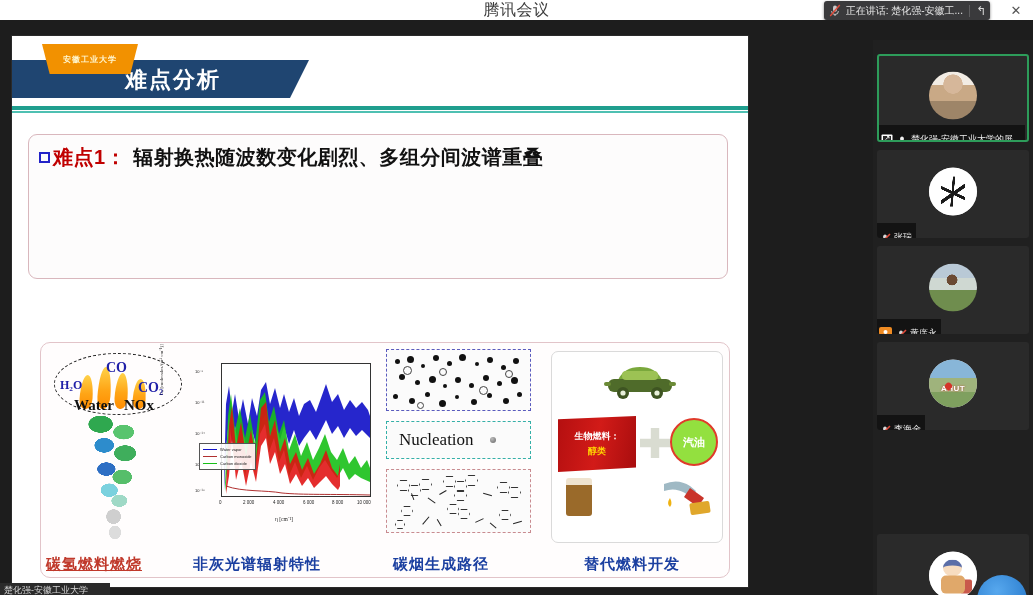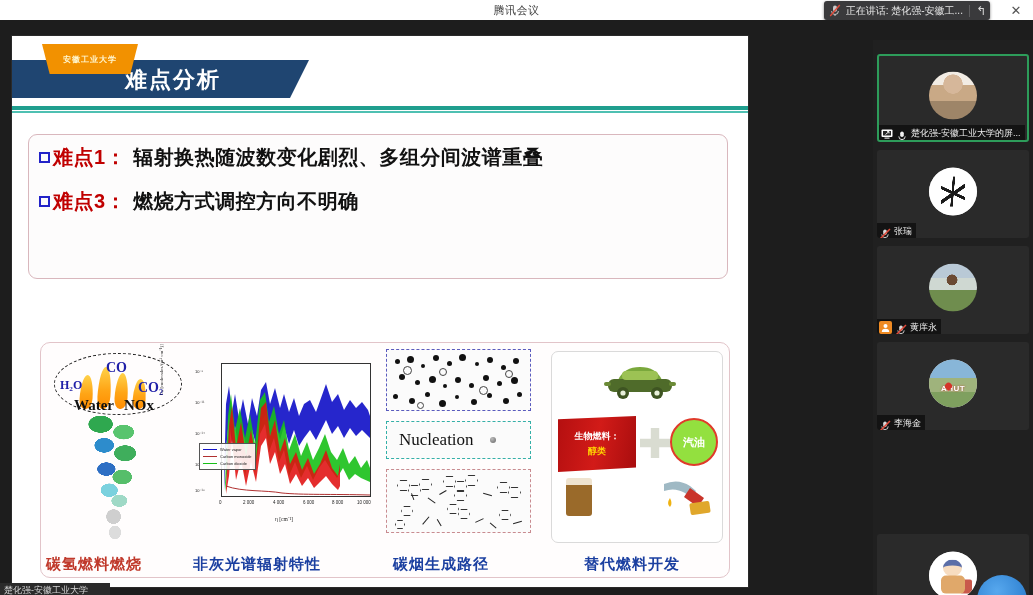--- a/index.html
+++ b/index.html
@@ -10,21 +10,21 @@
     font-family: "Liberation Sans", "DejaVu Sans", sans-serif;
   }
 
   
   #titlebar {
     position: absolute; left: 0; top: 0; width: 1033px; height: 20px;
     background: #ffffff;
     display: flex; align-items: center; justify-content: center;
   }
   #titlebar .tb-title {
-    font-size: 11px; color: #3b3b3b; letter-spacing: .5px;
+    font-size: 16px; color: #3b3b3b; letter-spacing: .5px;
   }
 
   
   #speaker-pill {
     position: absolute; right: 43px; top: 1px;
     height: 19px;
     display: flex; align-items: center;
     background: #3a3a3c; border-radius: 3px;
     padding: 0 4px 0 5px;
     box-shadow: 0 1px 3px rgba(0,0,0,.5);
@@ -253,21 +253,21 @@
   .bottle {
     position: absolute; left: 14px; top: 126px; width: 26px; height: 38px;
     background: linear-gradient(180deg,#efe3cf 0 18%, #9a6a2a 18% 100%);
     border-radius: 3px; filter: blur(.4px);
   }
   .nozzle { position: absolute; left: 108px; top: 122px; width: 56px; height: 48px; }
 
   
   .cap { position: absolute; font-size: 15px; font-weight: bold; white-space: nowrap;
          font-family: "Liberation Serif", "Liberation Sans", serif; }
-  .cap-1 { left: 34px;  top: 519px; color: #c0392b; letter-spacing: 1px; }
+  .cap-1 { left: 34px;  top: 519px; color: #c0392b; letter-spacing: 1px; text-decoration: underline; }
   .cap-2 { left: 181px; top: 519px; color: #1b3fa0; letter-spacing: 1px; }
   .cap-3 { left: 381px; top: 519px; color: #1b3fa0; letter-spacing: 1px; }
   .cap-4 { left: 572px; top: 519px; color: #1b3fa0; letter-spacing: 1px; }
 
   
   #bottom-strip {
     position: absolute; left: 0; bottom: 0; width: 110px; height: 12px;
     background: #2b2b2b; overflow: hidden;
   }
   #bottom-strip span {
@@ -285,22 +285,22 @@
     background: #2a2a2a; border-radius: 3px; overflow: hidden;
   }
   .tile.active { border: 2px solid #2d9c5a; }
   .tile .av {
     position: absolute; left: 50%; top: 50%; transform: translate(-50%,-55%);
     width: 48px; height: 48px; border-radius: 50%; overflow: hidden;
     background: #d8d8d8;
   }
   .tile .namebar {
     position: absolute; left: 0; bottom: 0;
-    display: flex; align-items: flex-end; height: 15px;
-    background: rgba(0,0,0,.55); padding: 0 4px 0 2px;
+    display: flex; align-items: flex-start; height: 15px;
+    background: rgba(0,0,0,.55); padding: 8px 4px 0 2px;
     max-width: 152px;
   }
   .tile .namebar .nm {
     font-size: 9px; color: #efefef; white-space: nowrap;
     overflow: hidden; text-overflow: ellipsis; max-width: 112px;
   }
   .host-badge {
     width: 13px; height: 13px; background: #ef8b23; border-radius: 2px;
     margin-right: 3px; flex: none;
     display: flex; align-items: center; justify-content: center;
@@ -411,25 +411,20 @@
         </div>
       </div>
       <div class="sl-teal"></div>
       <div class="sl-teal2"></div>
 
       <div class="kp-box">
         <div class="kp-row">
           <span class="kp-sq"></span>
           <span class="kp-lbl">难点1：</span>
           <span class="kp-txt">辐射换热随波数变化剧烈、多组分间波谱重叠</span>
-        </div>
-        <div class="kp-row">
-          <span class="kp-sq"></span>
-          <span class="kp-lbl">难点3：</span>
-          <span class="kp-txt">燃烧方式调控方向不明确</span>
         </div>
       </div>
 
       <div class="fig-box">
 
         <div class="f1">
           <div class="f1-ellipse"></div>
           <div class="flame fl1"></div>
           <div class="flame fl2"></div>
           <div class="flame fl3"></div>

